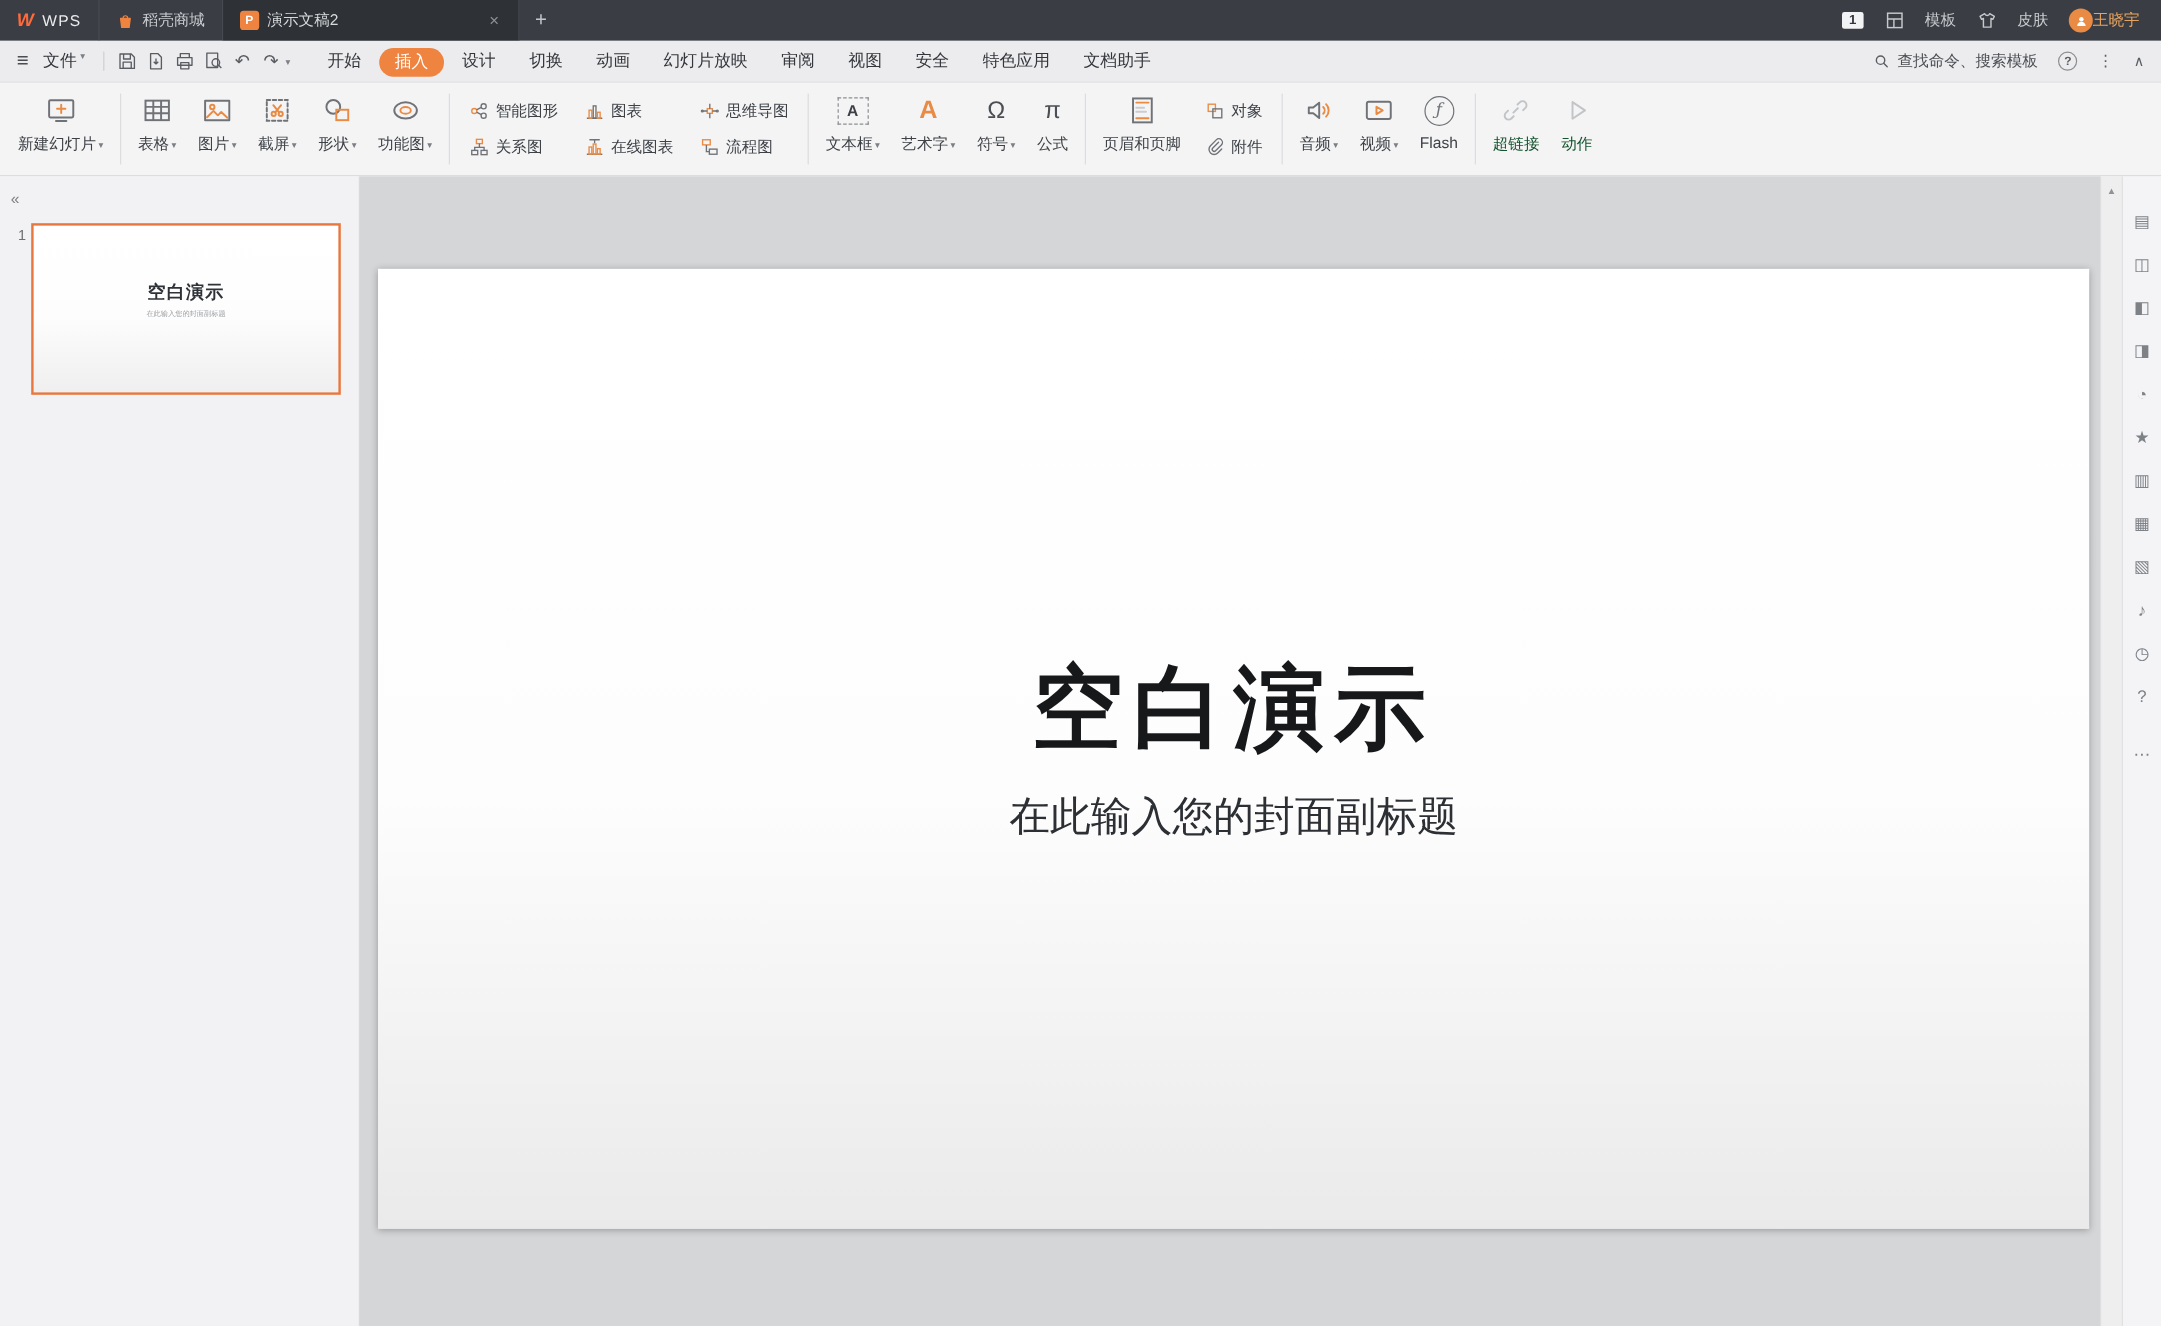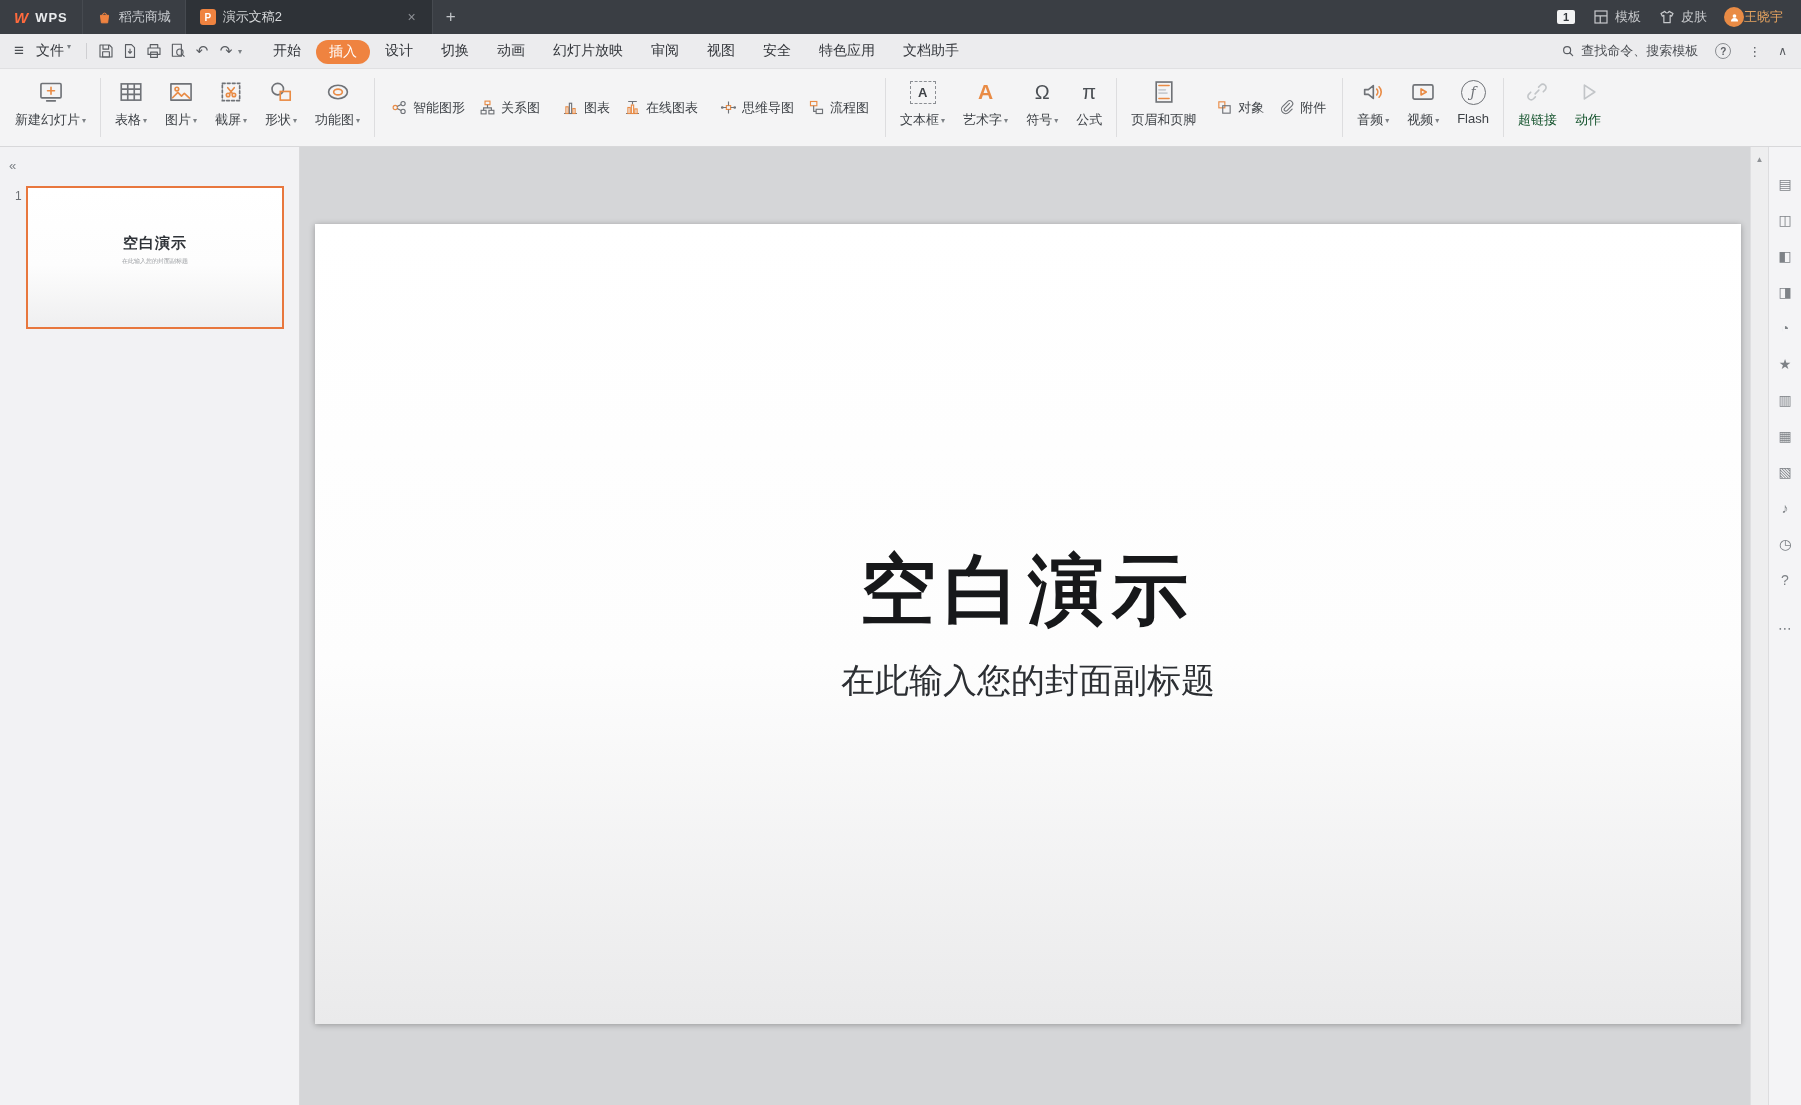--- a/index.html
+++ b/index.html
@@ -3,28 +3,28 @@
 <meta charset="utf-8">
 <style>
   html,body{margin:0;padding:0}
   body{width:1801px;height:1105px;overflow:hidden;font-family:"Liberation Sans","DejaVu Sans",sans-serif;background:#fff}
   #app{width:1801px;height:1105px;display:flex;flex-direction:column}
 
   
   .titlebar{flex:0 0 34px;height:34px;background:#3a3e44;display:flex;align-items:stretch;font-size:13px;color:#c9ccd0}
   .tb-tab{display:flex;align-items:center;gap:7px;padding:0 14px;border-right:1px solid #464a50;cursor:default}
   .wps-w{color:#ff6a3d;font-weight:bold;font-style:italic;font-size:15px}
-  .wps-txt{color:#e9ebed;font-weight:bold;letter-spacing:1px}
+  .wps-txt{color:#e9ebed;font-weight:normal;letter-spacing:1px}
   .tb-tab.active{background:#2e3237;min-width:218px;color:#d8dadc}
   .tb-close{margin-left:auto;color:#8d9095;font-size:14px;padding:0 2px;cursor:pointer}
   .ppt-ic{width:16px;height:16px;background:#ef8340;border-radius:3px;color:#fff;font-size:10px;font-weight:bold;display:flex;align-items:center;justify-content:center}
   .tb-new{display:flex;align-items:center;padding:0 13px;font-size:17px;color:#c2c5c9;cursor:pointer}
   .tb-right{margin-left:auto;display:flex;align-items:center;gap:17px;padding-right:18px}
   .tb-badge{background:#f2f3f4;color:#33373c;font-size:11px;border-radius:2px;padding:1px 6px;font-weight:bold}
-  .tb-item{display:flex;align-items:center;gap:5px;color:#c7c9cc;cursor:pointer}
+  .tb-item{display:flex;align-items:center;gap:16px;color:#c7c9cc;cursor:pointer}
   .tb-user{display:flex;align-items:center;gap:0;cursor:pointer}
   .avatar{width:20px;height:20px;border-radius:50%;background:#e98b45;display:flex;align-items:center;justify-content:center}
   .avatar svg{width:13px;height:13px}
   .uname{color:#e5a360}
 
   
   .menubar{flex:0 0 34px;height:34px;background:#ececee;border-bottom:1px solid #e0e0e2;display:flex;align-items:center;padding:0 14px;font-size:14px;color:#33363b}
   .hamb{font-size:17px;color:#4a4d52;margin-right:12px;cursor:pointer}
   .file-btn{display:flex;align-items:flex-start;gap:3px;margin-right:8px;cursor:pointer}
   .dd{font-size:8px;color:#7c8085}
@@ -40,21 +40,21 @@
   .mored{font-size:13px;color:#5a5d62;cursor:pointer}
   .collapse-rb{font-size:12px;color:#5a5d62;cursor:pointer}
 
   
   .ribbon{flex:0 0 77px;height:77px;background:#f4f4f5;border-bottom:1px solid #d8d8da;display:flex;align-items:stretch;padding:0 6px}
   .rgroup{display:flex;align-items:stretch}
   .rsep{width:1px;background:#dddddf;margin:9px 5px}
   .rbtn{display:flex;flex-direction:column;align-items:center;padding:8px 9px 0;gap:4px;border-radius:3px;cursor:pointer}
   .ric{height:30px;display:flex;align-items:center;justify-content:center}
   .rlbl{font-size:13px;color:#3e4247;display:flex;align-items:center;gap:2px;white-space:nowrap}
-  .rcol{display:flex;flex-direction:row;justify-content:center;gap:8px;padding:0 8px}
+  .rcol{display:flex;flex-direction:column;justify-content:center;gap:8px;padding:0 8px}
   .rsm{display:flex;align-items:center;gap:5px;font-size:13px;color:#3e4247;white-space:nowrap;cursor:pointer;border-radius:3px;padding:2px 3px}
   .rbtn.disabled .rlbl{color:#14532d}
   .svgic{width:26px;height:26px}
   .svgs{width:17px;height:17px}
   .svgm{width:18px;height:18px}
   .tbx-ic{width:24px;height:21px;border:1px dashed #8b8e93;display:flex;align-items:center;justify-content:center;font-size:13px;color:#3d4146;font-weight:bold}
   .wa-ic{font-size:21px;font-weight:bold;color:#e98b45;line-height:26px}
   .sym-ic{font-size:20px;color:#4b4f54;line-height:26px}
   .flash-ic{width:23px;height:23px;border:1.6px solid #6f7277;border-radius:50%;display:flex;align-items:center;justify-content:center}
   .flash-ic i{font-style:italic;font-family:"DejaVu Serif","Liberation Serif",serif;font-size:14px;color:#6f7277}

